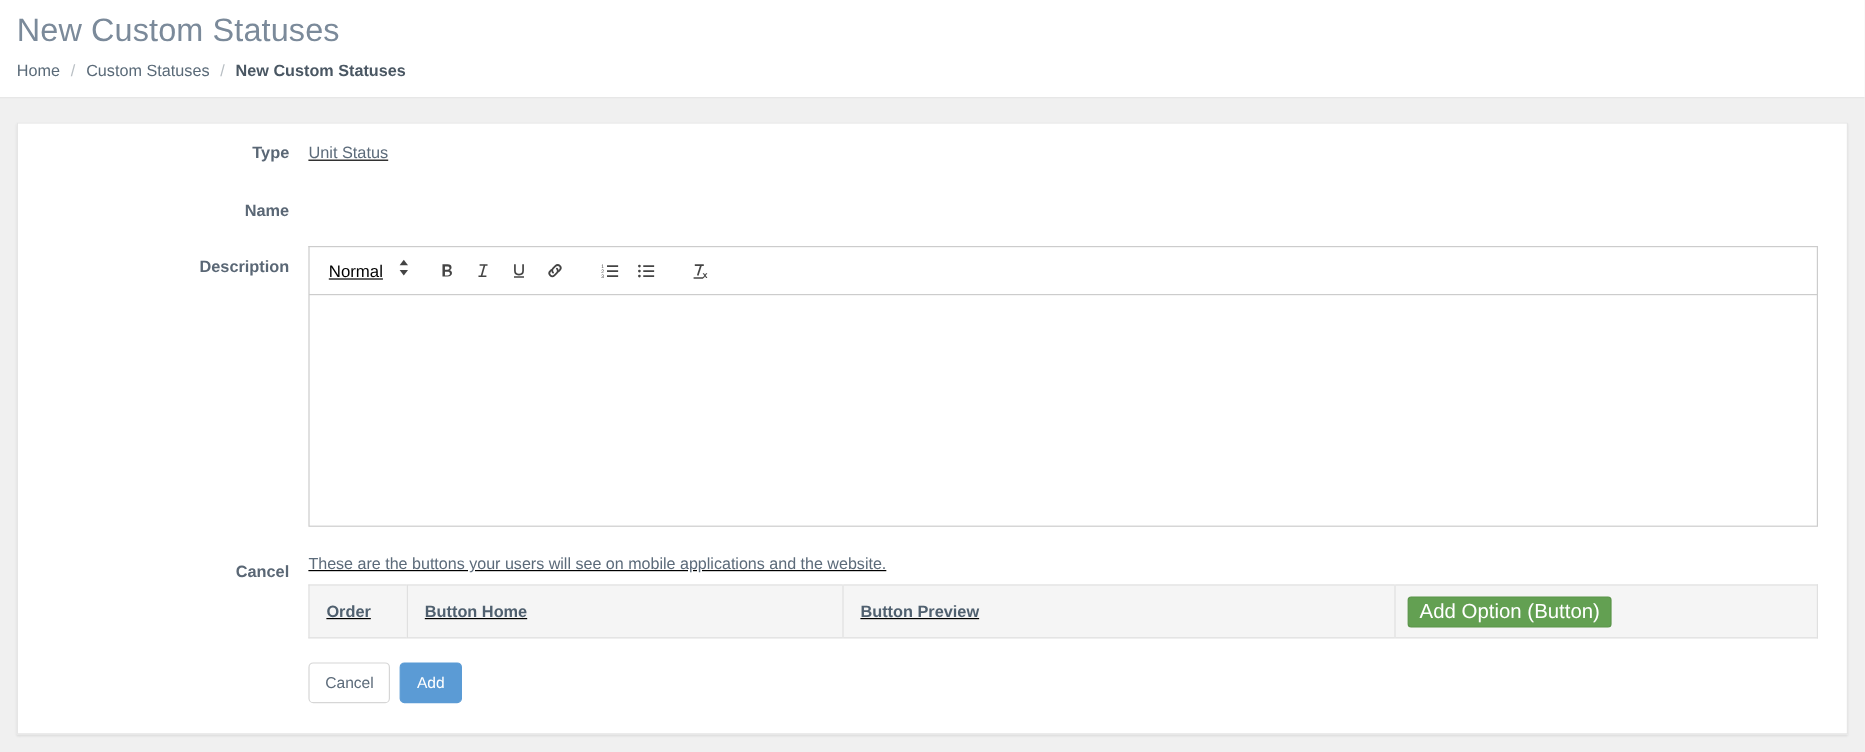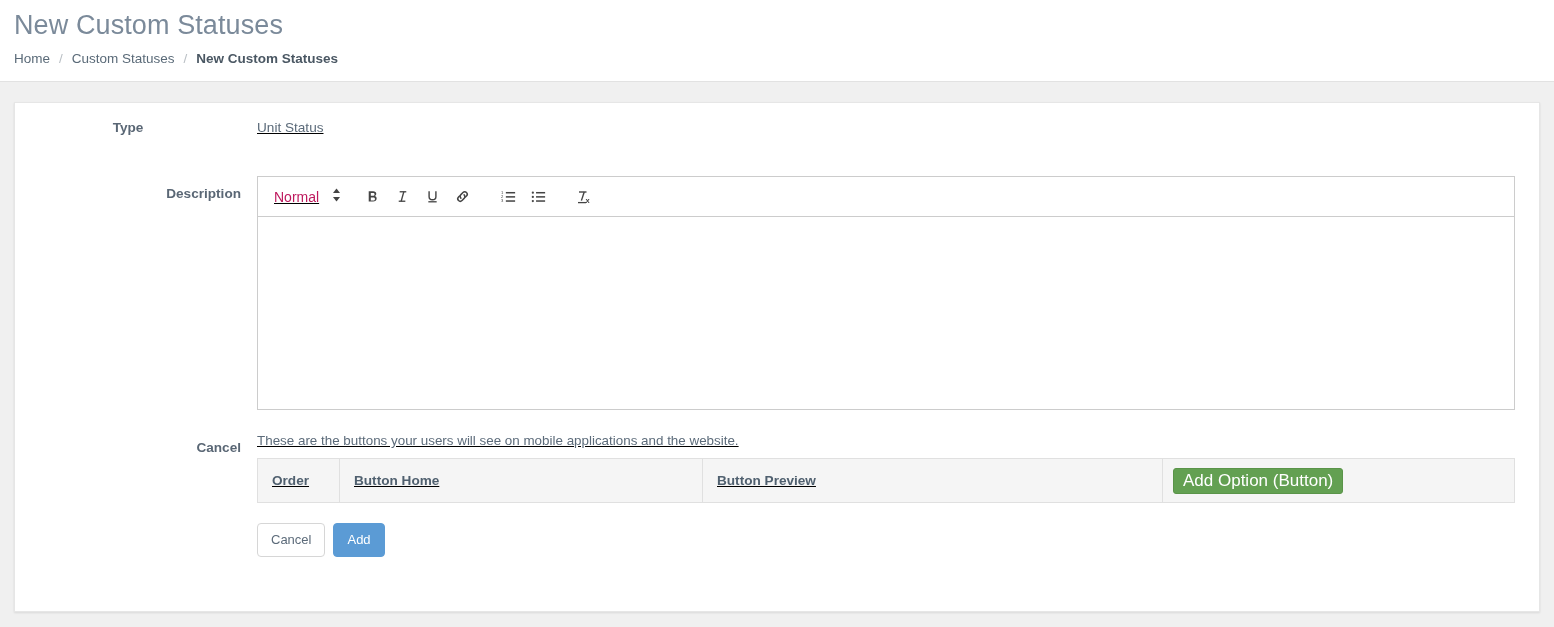--- a/index.html
+++ b/index.html
@@ -79,21 +79,21 @@
     text-decoration: underline;
   }
 
   .static-value {
     font-size: 13.6px;
     color: #5c6b7a;
     line-height: 20px;
     padding-top: 1px;
   }
 
-  .row-type .form-label { padding-top: 1px; text-align: center; }
+  .row-type .form-label { padding-top: 1px; }
   .row-name { margin-top: 19px; }
   .row-name .form-label { padding-top: 9px; }
 
   .text-input {
     display: block;
     width: 100%;
     height: 34px;
     border: 1px solid #cccccc;
     border-radius: 3px;
     padding: 6px 12px;
@@ -121,21 +121,21 @@
   .tb-picker {
     display: flex;
     align-items: center;
     height: 24px;
     padding: 0 6px 0 8px;
     cursor: pointer;
     margin-right: 10px;
   }
   .tb-picker-label {
     font-size: 14px;
-    color: #be185d;
+    color: #000000;
     margin-right: 13px;
   }
   .tb-group { display: flex; align-items: center; }
   .tb-btn {
     width: 28px; height: 24px;
     display: flex; align-items: center; justify-content: center;
     cursor: pointer;
     margin: 0 1px;
   }
   .tb-sep { width: 16px; }
@@ -238,20 +238,21 @@
   <div class="card">
 
     <div class="form-row row-type">
       <div class="form-label">Type</div>
       <div class="form-control-area">
         <div class="static-value">Unit Status</div>
       </div>
     </div>
 
     <div class="form-row row-name">
+      <div class="form-label">Name</div>
     </div>
 
     <div class="form-row row-desc">
       <div class="form-label">Description</div>
       <div class="form-control-area">
 
         <div class="editor-toolbar">
 
           <div class="tb-picker">
             <span class="tb-picker-label">Normal</span>

